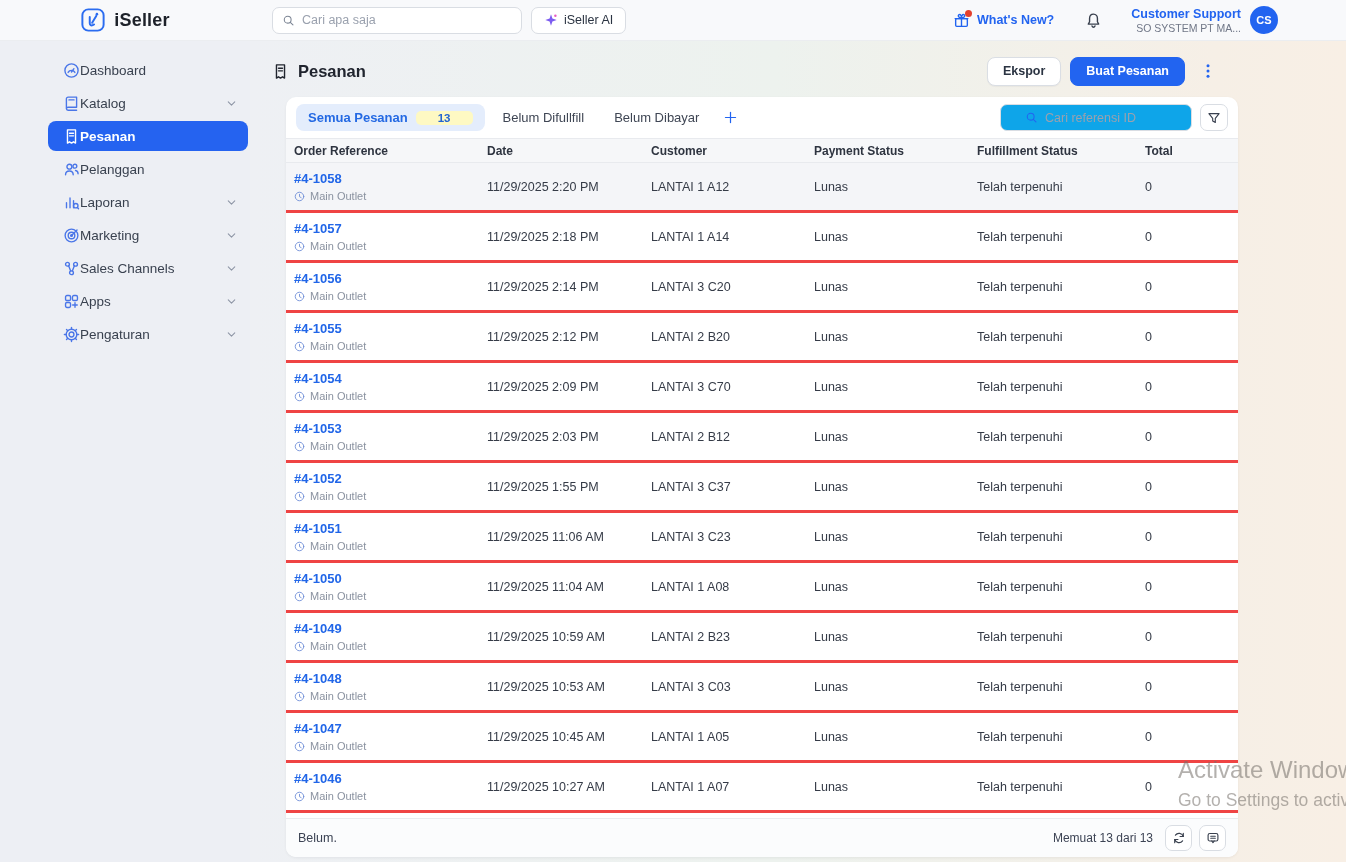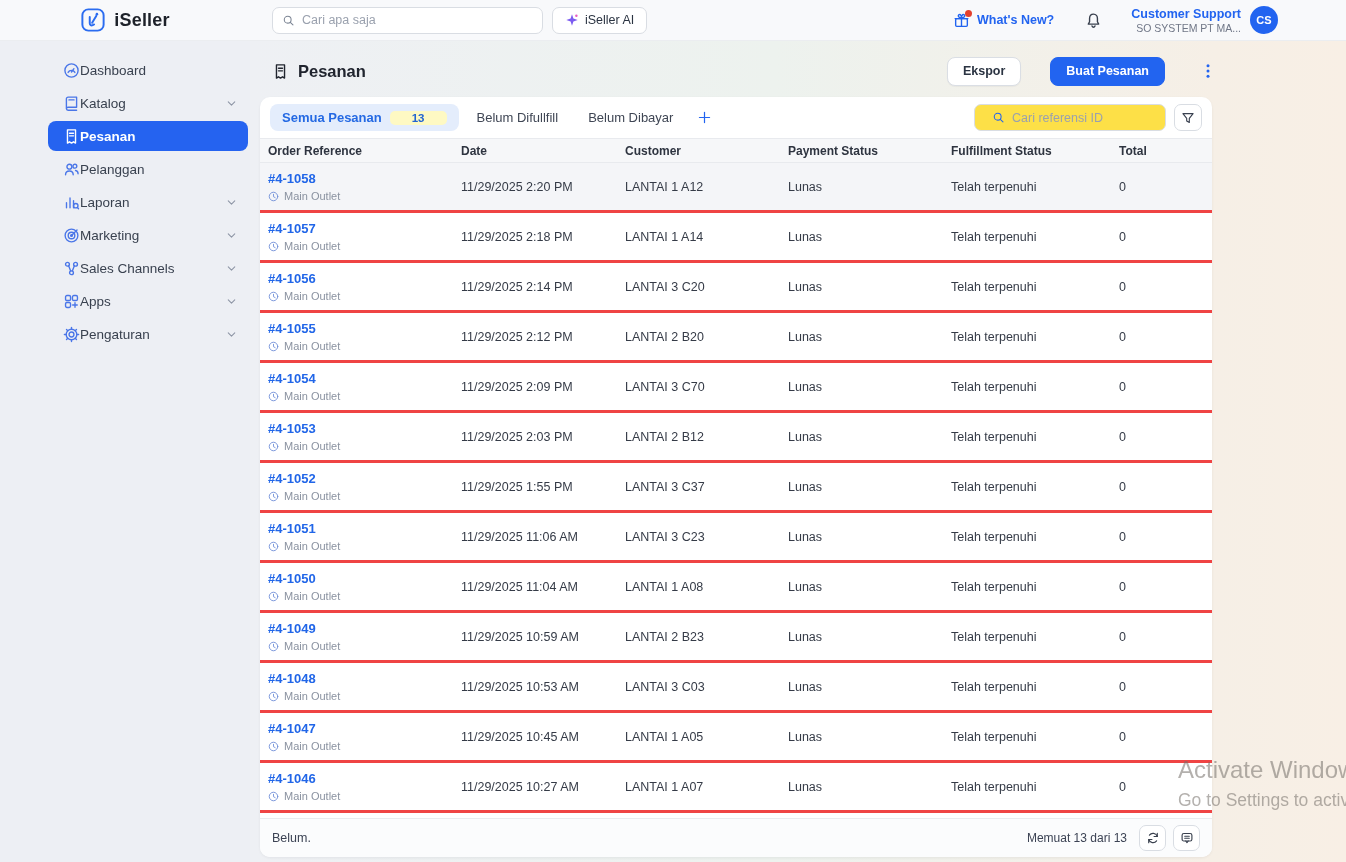--- a/index.html
+++ b/index.html
@@ -13,21 +13,21 @@
   *{box-sizing:border-box;margin:0;padding:0;font-family:"Liberation Sans",sans-serif;}
   html,body{width:1346px;height:862px;overflow:hidden;}
   .stage{position:relative;width:1346px;height:862px;overflow:hidden;background:#eef0f4;}
 
   
   .topbar{position:absolute;top:0;left:0;right:0;height:41px;background:var(--top-bg);
     border-bottom:1px solid #ebedf0;display:flex;align-items:center;z-index:5;}
   .brand{width:250px;display:flex;align-items:center;justify-content:center;gap:8px;}
   .brand .logo-ico{width:26px;height:26px;color:#2b6cf0;}
   .brand-name{font-size:18px;font-weight:700;color:#1d2129;letter-spacing:.2px;}
-  .top-search{margin-left:22px;width:271px;height:27px;background:#fff;border:1px solid #d9dde3;
+  .top-search{margin-left:22px;width:250px;height:27px;background:#fff;border:1px solid #d9dde3;
     border-radius:7px;display:flex;align-items:center;padding:0 9px;gap:7px;}
   .top-search .ico{width:13px;height:13px;color:#7c8594;}
   .top-search input{border:none;outline:none;flex:1;font-size:12.5px;color:#333;background:transparent;}
   input::placeholder{color:#9aa1ae;}
   .ai-btn{margin-left:9px;height:27px;background:#fff;border:1px solid #d9dde3;border-radius:7px;
     display:flex;align-items:center;gap:6px;padding:0 12px;font-size:12.5px;color:#2b3442;cursor:pointer;}
   .ai-btn .ico{width:14px;height:14px;}
   .top-right{margin-left:auto;display:flex;align-items:center;padding-right:68px;}
   .whats-new{display:flex;align-items:center;gap:7px;color:var(--accent);font-size:12.5px;font-weight:700;cursor:pointer;}
   .gift-wrap{position:relative;width:17px;height:17px;color:var(--accent);}
@@ -50,37 +50,37 @@
   .nav-active{background:#2563f0;color:#fff;font-weight:700;}
   .nav-active .nav-ico{color:#fff;}
 
   
   .main{position:absolute;top:41px;left:250px;right:0;bottom:0;
     background:linear-gradient(90deg,#eef0f4 0%,#edf2ee 48%,#f6efe6 88%,#f8efe5 100%);}
   .page-head{height:56px;display:flex;align-items:center;padding:4px 130px 0 22px;}
   .title-wrap{display:flex;align-items:center;gap:9px;}
   .title-ico{width:17px;height:17px;color:#20242e;}
   .page-title{font-size:16.5px;font-weight:700;color:#20242e;}
-  .head-actions{margin-left:auto;display:flex;align-items:center;gap:20px;}
+  .head-actions{margin-left:auto;display:flex;align-items:center;}
   .btn{height:29px;border-radius:8px;font-size:12.5px;font-weight:700;cursor:pointer;display:flex;align-items:center;}
   .btn-ghost{background:#fff;border:1px solid #dadee4;color:#2b3442;padding:0 15px;box-shadow:0 1px 1px rgba(20,30,50,.04);}
   .btn-primary{background:var(--accent);border:1px solid var(--accent);color:#fff;padding:0 15px;margin-left:9px;}
   .kebab{width:16px;height:16px;color:var(--accent);margin-left:15px;cursor:pointer;}
 
   
-  .card{margin-left:10px;width:952px;height:760px;background:#fff;border-radius:10px;
+  .card{margin-left:36px;width:952px;height:760px;background:#fff;border-radius:10px;
     box-shadow:0 1px 3px rgba(16,24,40,.06);display:flex;flex-direction:column;overflow:hidden;}
   .tabs-row{display:flex;align-items:center;padding:7px 10px;flex:none;}
   .tab{display:flex;align-items:center;gap:8px;padding:6px 12px;border-radius:8px;font-size:13px;
     color:#3f4654;cursor:pointer;margin-right:6px;white-space:nowrap;}
   .tab-active{background:#e4edfc;color:#2469e3;font-weight:700;}
   .tab-badge{background:#fef9c3;color:#2264d1;font-size:11.5px;font-weight:700;border-radius:5px;padding:1px 22px;}
   .add-tab{width:15px;height:15px;color:var(--accent);margin-left:6px;cursor:pointer;}
   .card-search{margin-left:auto;width:192px;height:27px;border:1px solid #d9dde3;border-radius:7px;
-    display:flex;align-items:center;gap:7px;padding:0 17px;background:#fde047;}
+    display:flex;align-items:center;gap:7px;padding:0 24px;background:#0ea5e9;}
   .card-search .ico{width:13px;height:13px;color:var(--accent);}
   .card-search input{border:none;outline:none;flex:1;font-size:12.5px;min-width:0;background:transparent;}
   .filter-btn{margin-left:8px;width:28px;height:27px;border:1px solid #d9dde3;border-radius:7px;background:#fff;
     display:flex;align-items:center;justify-content:center;cursor:pointer;color:#3a4150;}
   .filter-btn .ico{width:14px;height:14px;}
 
   .grid-cols{display:grid;grid-template-columns:193px 164px 163px 163px 168px 1fr;padding-left:8px;align-items:center;}
   .thead{height:25px;background:#f6f7f9;border-top:1px solid #e8eaee;border-bottom:1px solid #e8eaee;flex:none;}
   .th{font-size:12px;font-weight:700;color:#2e3440;}
   .tbody{flex:none;}

